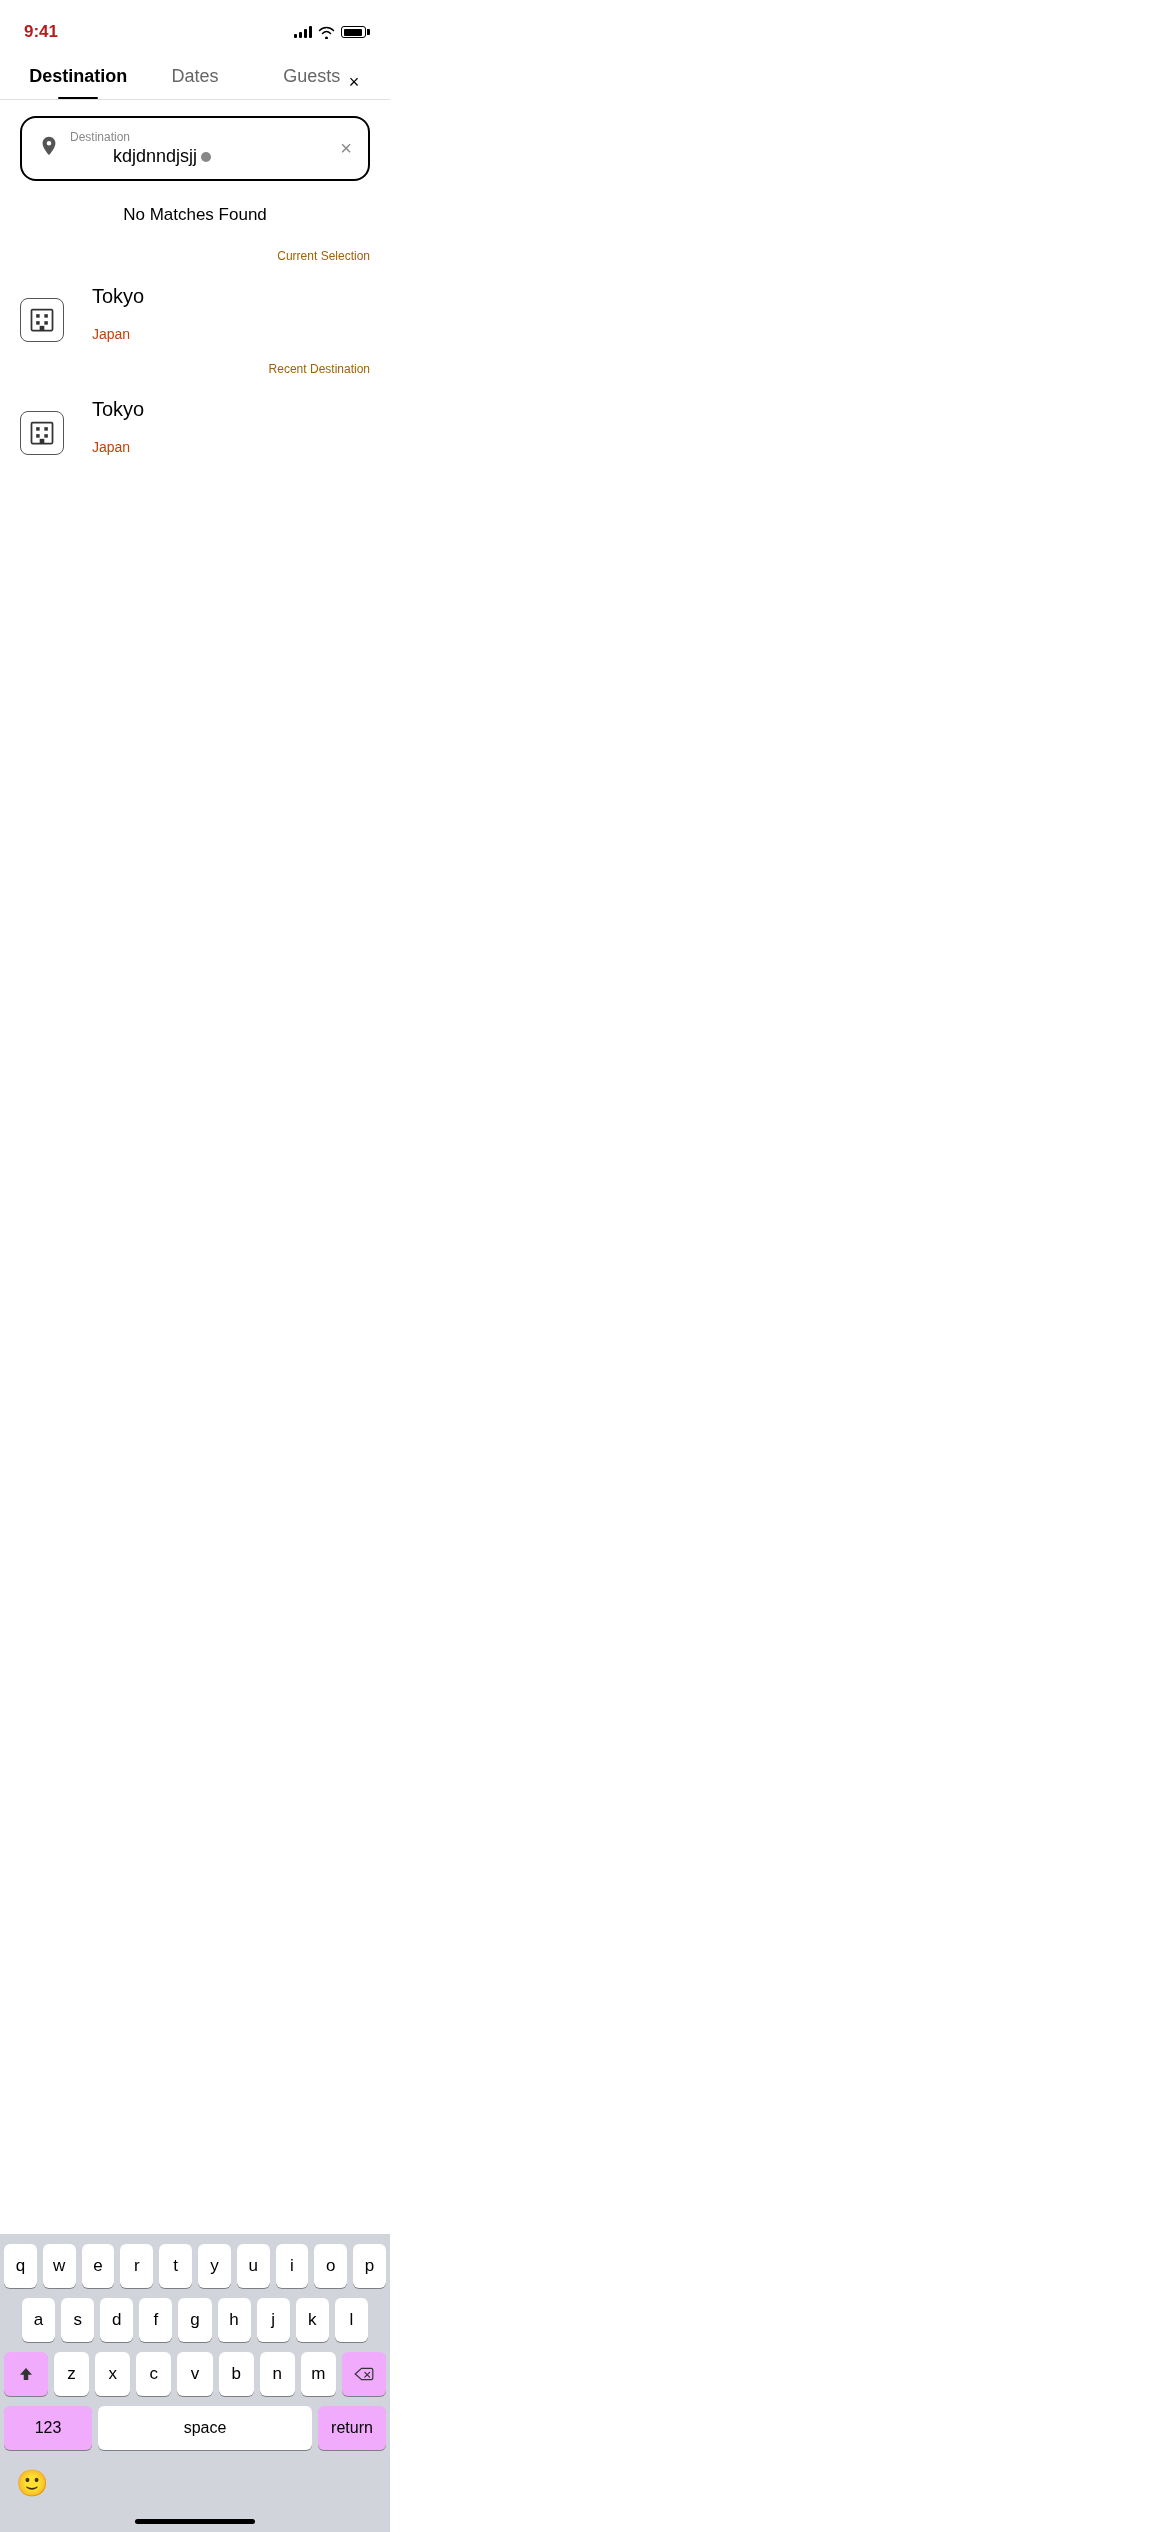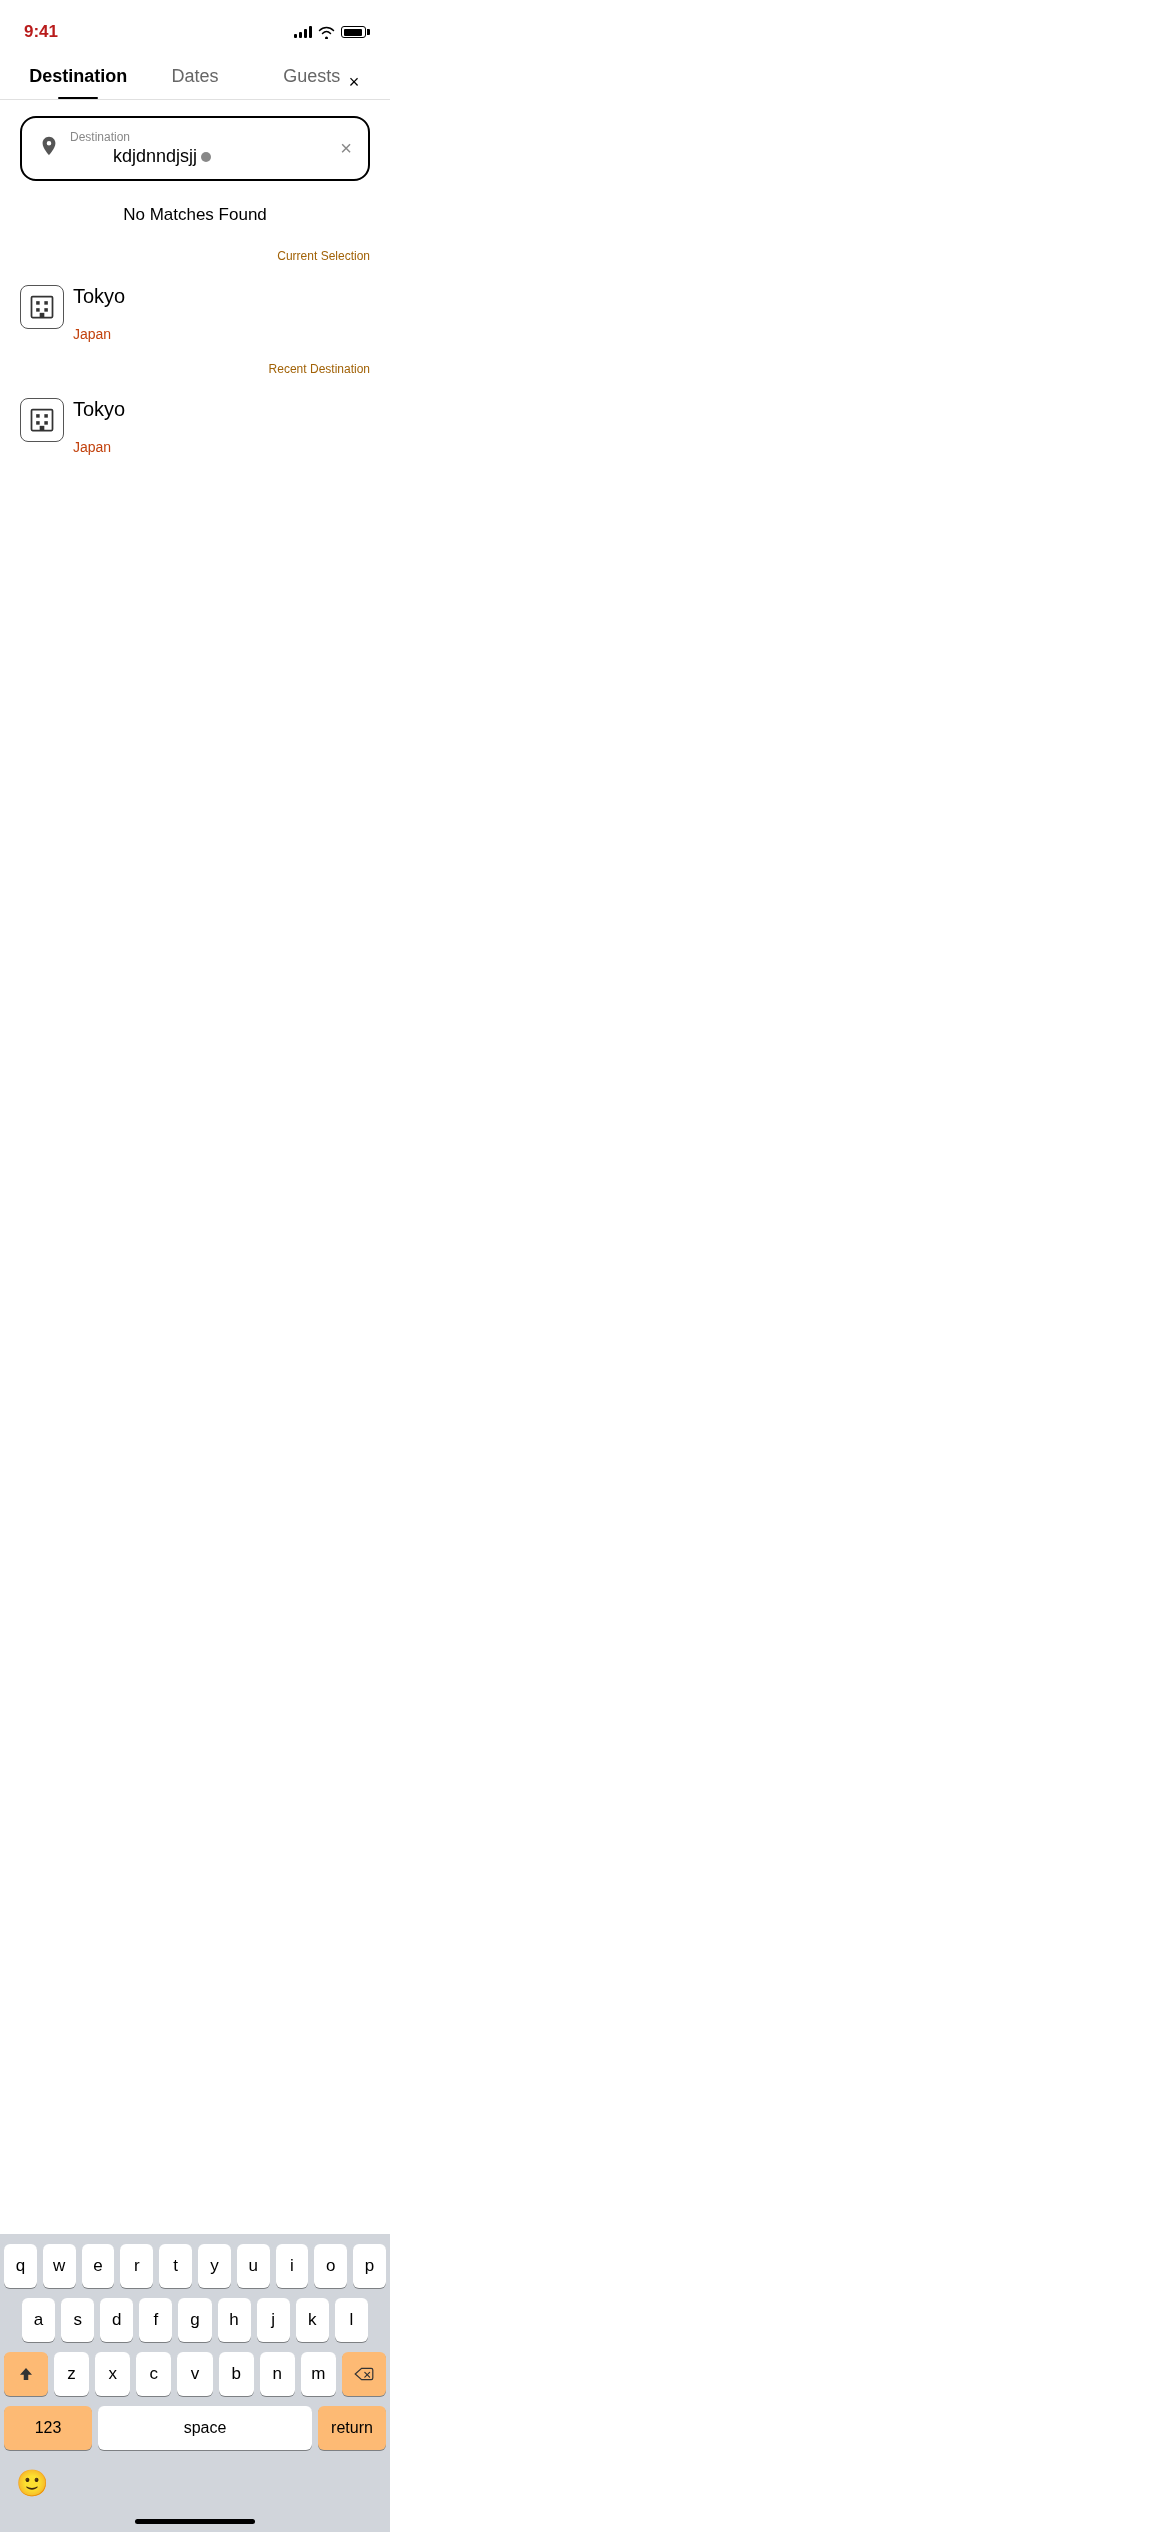--- a/index.html
+++ b/index.html
@@ -185,22 +185,22 @@
     .section-label {
       font-size: 12px;
       color: #a16207;
       padding: 4px 20px 12px;
       text-align: right;
     }
 
     
     .dest-item {
       display: flex;
-      align-items: flex-start;
-      gap: 9px;
+      align-items: flex-end;
+      gap: 28px;
       padding: 10px 20px 16px;
       cursor: pointer;
     }
     .dest-icon-wrap {
       width: 44px;
       height: 44px;
       border: 1.5px solid #555;
       border-radius: 8px;
       display: flex;
       align-items: center;
@@ -253,21 +253,21 @@
       cursor: pointer;
       user-select: none;
       height: 44px;
     }
     .kb-key.letter {
       flex: 1;
       min-width: 0;
       max-width: 36px;
     }
     .kb-key.dark {
-      background: #fdba74;
+      background: #f0abfc;
       color: #000;
     }
     .kb-key.shift {
       width: 44px;
       flex: none;
     }
     .kb-key.delete {
       width: 44px;
       flex: none;
     }

